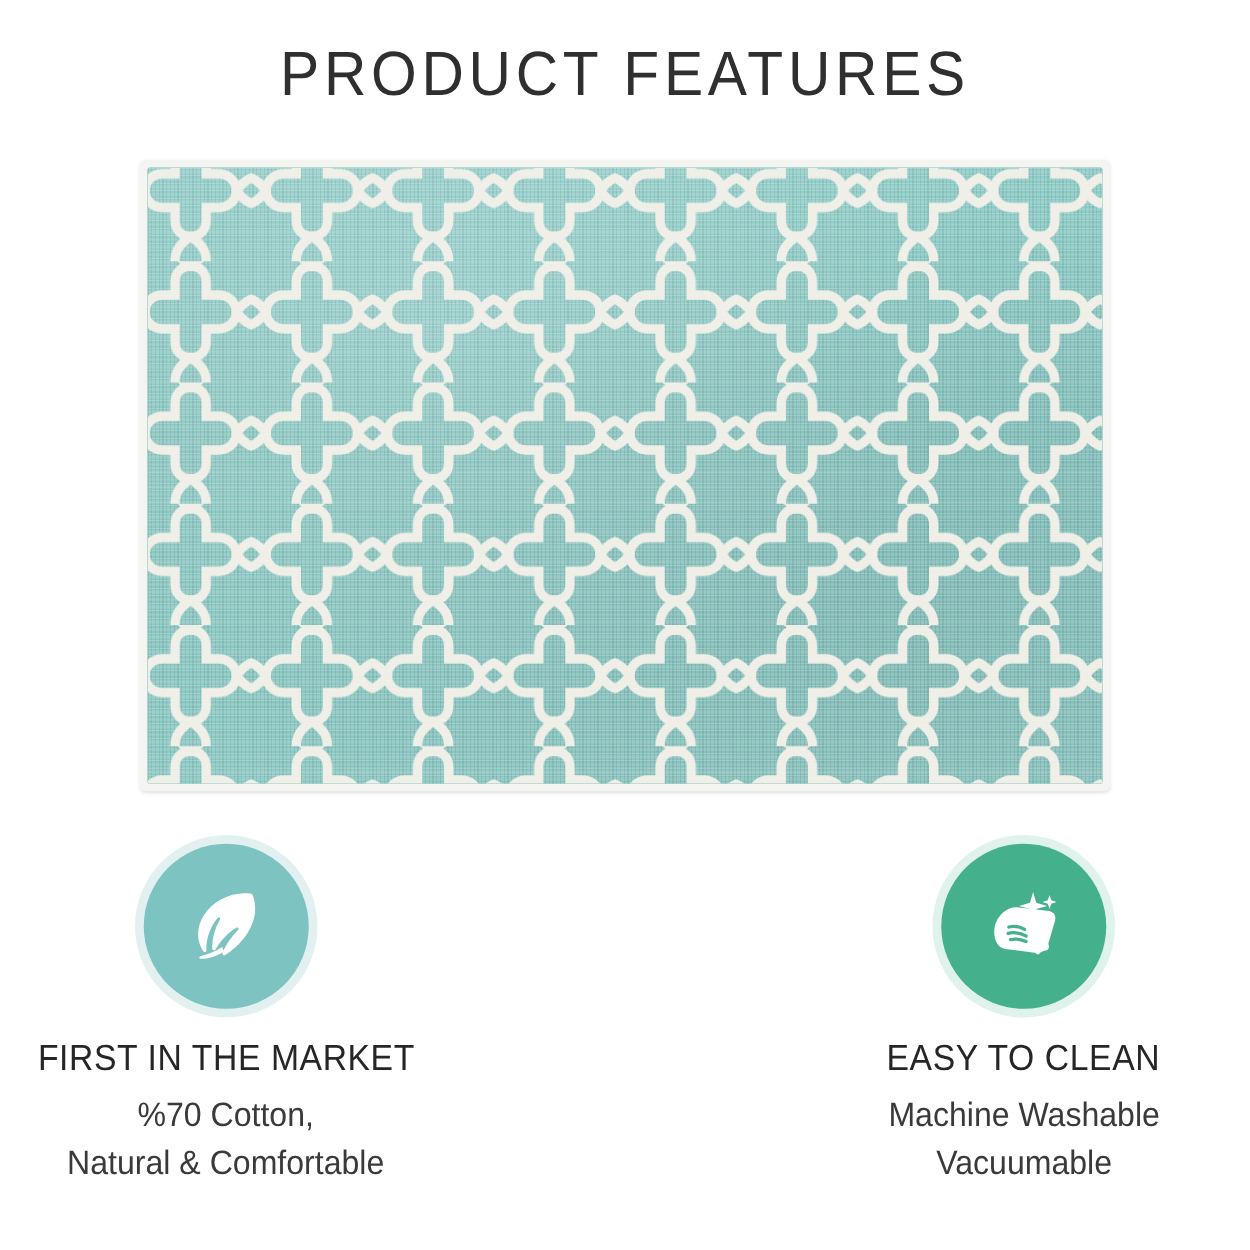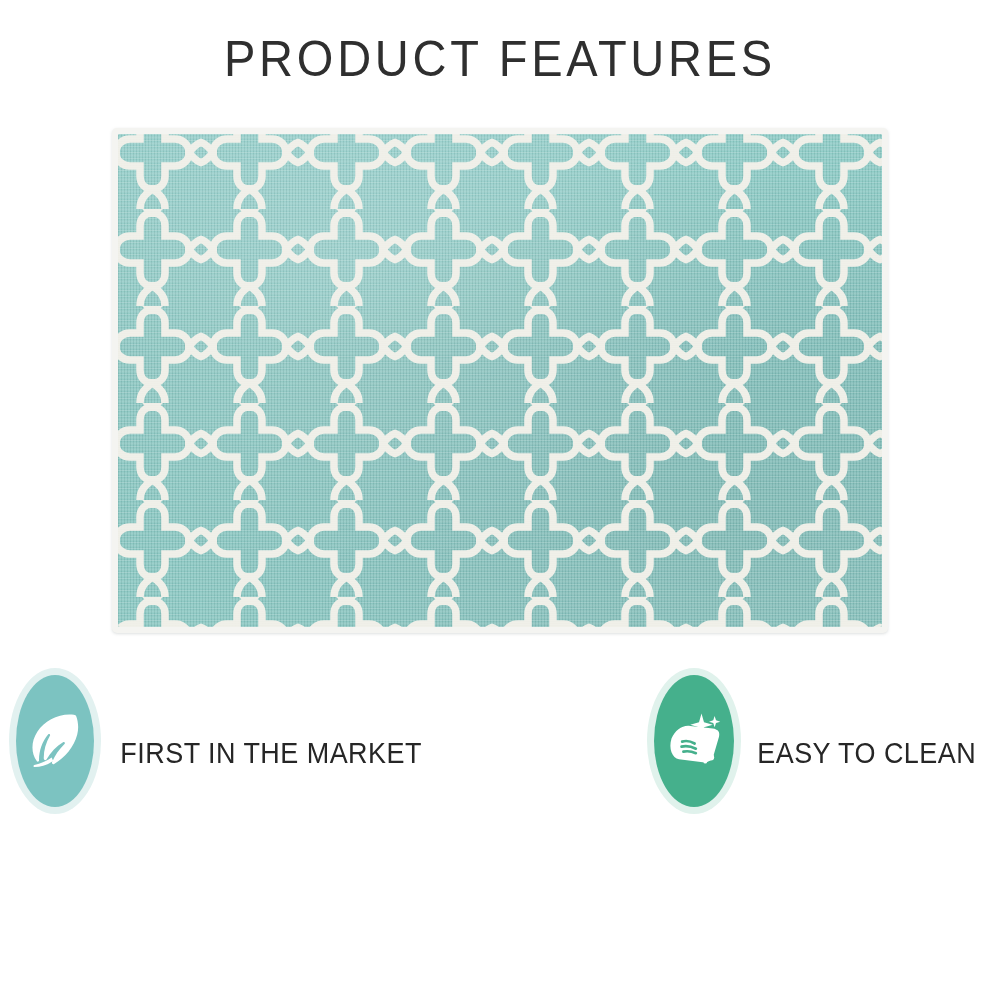--- a/index.html
+++ b/index.html
@@ -95,23 +95,22 @@
     left: 0;
     width: 1000px;
     display: flex;
     justify-content: space-between;
     padding: 0 16px;
     box-sizing: border-box;
   }
   .feature {
     width: 330px;
     display: flex;
-    flex-direction: row;
+    flex-direction: column;
     align-items: center;
-    gap: 15px;
   }
   .icon-badge {
     width: 132px;
     height: 132px;
     border-radius: 50%;
     display: flex;
     align-items: center;
     justify-content: center;
     position: relative;
   }
@@ -224,20 +223,24 @@
                  C 29.1 50.4 30.3 51.4 31.3 50.8
                  C 40.5 45.3 47.5 36.8 50.2 26.8
                  C 51.7 21.3 50.9 15.4 49.4 11.6
                  C 49.1 11 48.3 10.6 47.5 10.5 Z" fill="#ffffff"></path>
         <path d="M30.5 48.5 C 25.5 51.8 20.5 53.2 15.2 53.4
                  C 14.2 53.4 14 52 15 51.7
                  C 20.2 50.4 25.2 48.4 29.3 45.6 Z" fill="#ffffff"></path>
       </svg>
     </div>
     <div class="feat-heading">FIRST IN THE MARKET</div>
+    <div class="feat-lines">
+      <div class="feat-line">%70 Cotton,</div>
+      <div class="feat-line">Natural &amp; Comfortable</div>
+    </div>
   </div>
 
 
   <div class="feature">
     <div class="icon-badge" style="background:#45b08c; box-shadow:0 0 0 7px #e0f2ec;">
       <svg width="80" height="80" viewBox="0 0 64 64">
 
         <path d="M14 30
                  C 17 23 23 19 29 20
                  L 47 22
@@ -263,15 +266,19 @@
 
         <circle cx="45.5" cy="45" r="2.6" fill="#ffffff"></circle>
         <circle cx="41" cy="48.5" r="1.5" fill="#ffffff"></circle>
 
         <path d="M38 10 L40 17 L47 19 L40 21 L38 28 L36 21 L29 19 L36 17 Z" fill="#ffffff"></path>
         <path d="M48.5 12 L49.6 15.4 L53 16.5 L49.6 17.6 L48.5 21 L47.4 17.6 L44 16.5 L47.4 15.4 Z" fill="#ffffff"></path>
         <circle cx="50" cy="25" r="1.6" fill="#ffffff"></circle>
       </svg>
     </div>
     <div class="feat-heading">EASY TO CLEAN</div>
+    <div class="feat-lines">
+      <div class="feat-line">Machine Washable</div>
+      <div class="feat-line">Vacuumable</div>
+    </div>
   </div>
 
 </div>
 
 </body></html>

